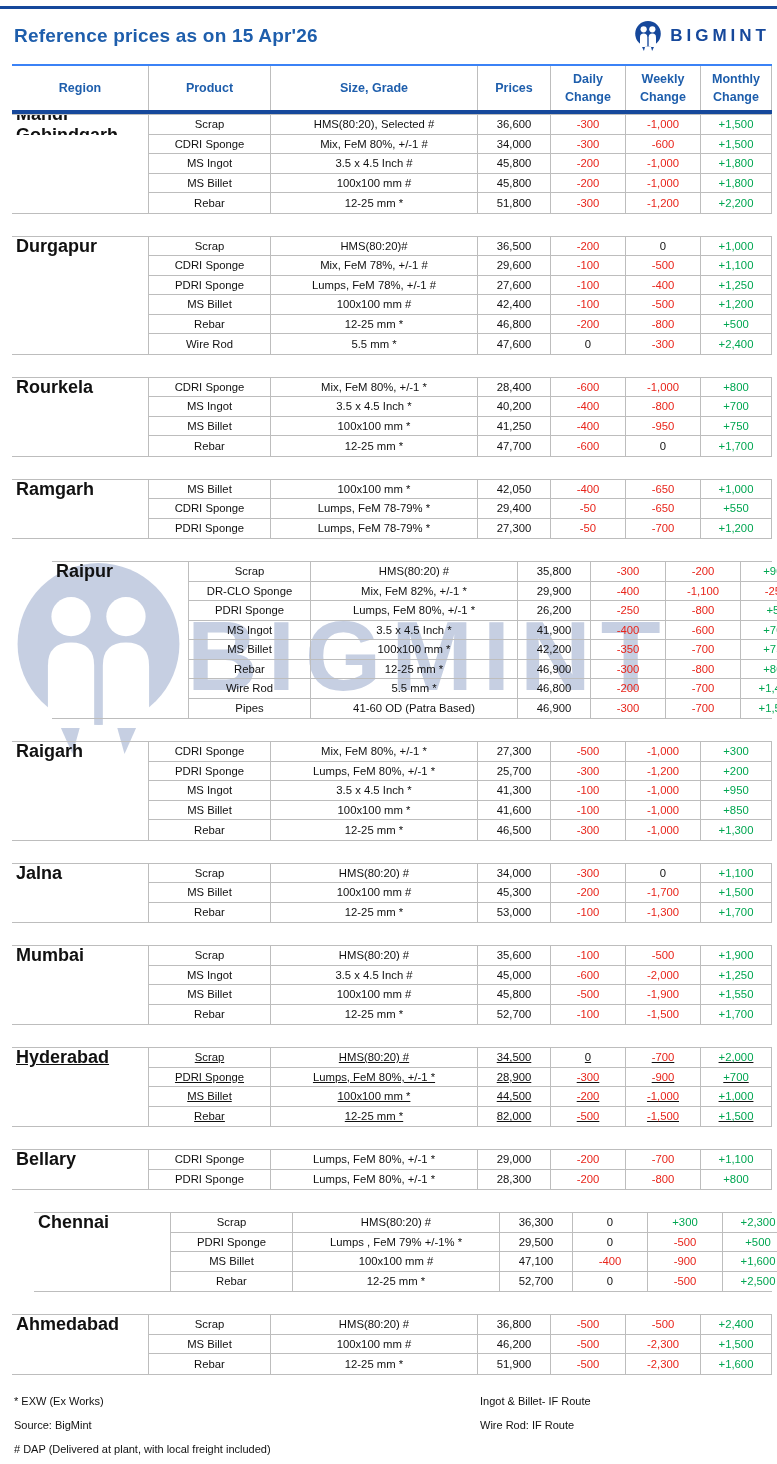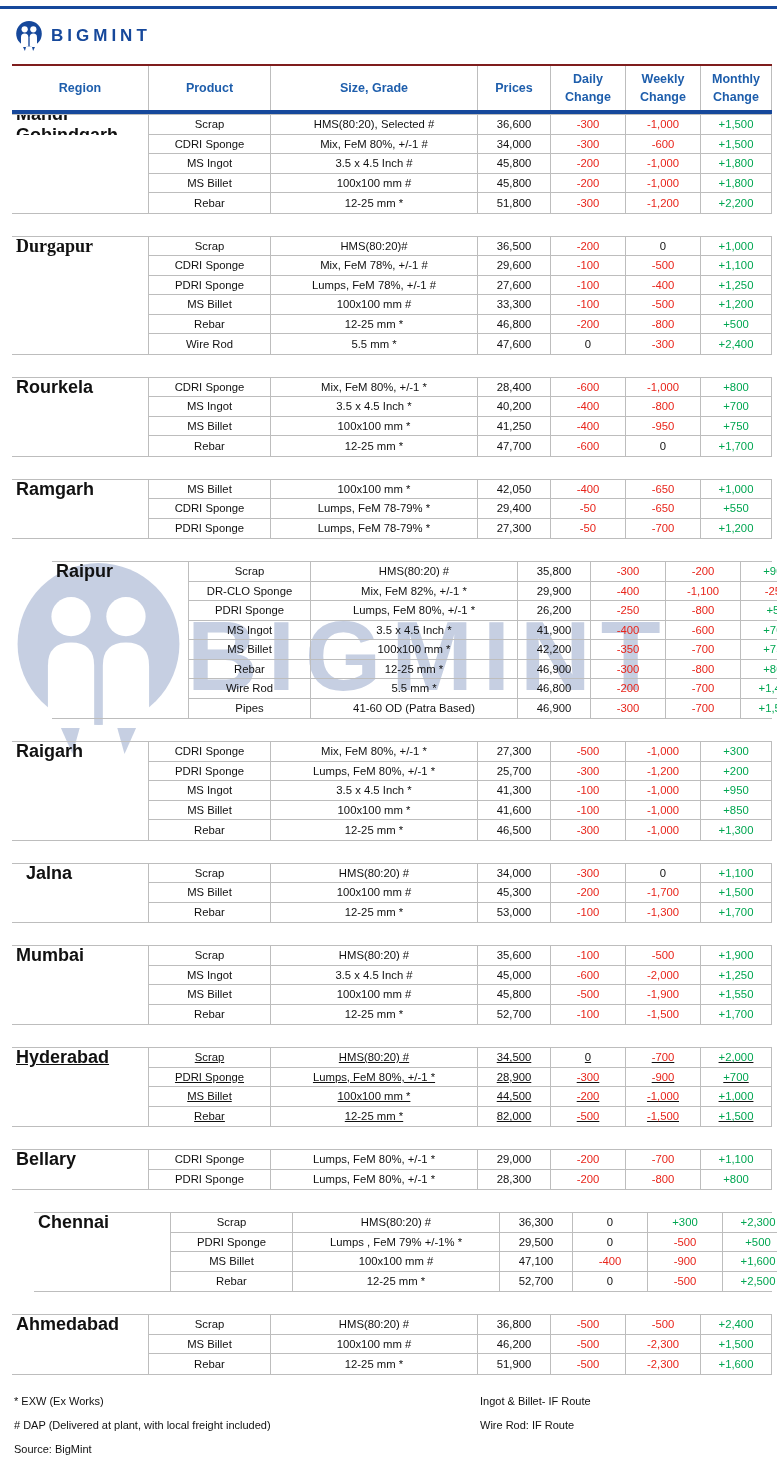--- a/index.html
+++ b/index.html
@@ -11,21 +11,21 @@
   *{box-sizing:border-box;margin:0;padding:0}
   body{width:777px;font-family:"Liberation Sans",sans-serif;background:#fff;color:#111;position:relative;overflow:hidden}
   .top-rule{height:3px;background:var(--navy);margin-top:6px}
   .container{padding:0 5px 0 12px;position:relative;z-index:1}
   .titlebar{display:flex;justify-content:space-between;align-items:center;padding:11px 2px 12px 2px}
   .page-title{color:var(--accent-blue);font-size:19px;font-weight:bold;letter-spacing:.2px}
   .brand{display:flex;align-items:center;gap:7px}
   .brand svg{width:30px;height:32px;color:var(--navy)}
   .brand-name{color:var(--navy);font-weight:bold;font-size:17px;letter-spacing:4px}
   
-  .thead{display:grid;grid-template-columns:var(--cols);border-top:2px solid #7f1d1d}
+  .thead{display:grid;grid-template-columns:var(--cols);border-top:2px solid #3b82f6}
   .th{display:flex;align-items:center;justify-content:center;text-align:center;color:var(--accent-blue);
       font-weight:bold;font-size:12.5px;line-height:1.45;height:44px;border-left:1px solid var(--border-gray);padding:2px}
   .th:first-child{border-left:none}
   .th:last-child{border-right:1px solid var(--border-gray)}
   .thick-rule{height:4px;background:var(--navy)}
   
   .section{display:grid;grid-template-columns:var(--cols);border-top:1px solid var(--border-gray);border-bottom:1px solid var(--border-gray)}
   .section + .section{margin-top:22px}
   .cell{display:flex;align-items:center;justify-content:center;font-size:11.3px;height:var(--rowh);
         border-left:1px solid var(--border-gray);border-bottom:1px solid var(--border-gray);white-space:nowrap;overflow:hidden}
@@ -65,20 +65,21 @@
       <use href="#bigmint-mark"></use>
     </svg>
   <div class="wm-text">BIGMINT</div>
 </div>
 
 <div class="top-rule"></div>
 
 <div class="container">
 
   <div class="titlebar">
+    <div class="page-title">Reference prices as on 15 Apr'26</div>
     <div class="brand">
       <svg>
           <use href="#bigmint-mark"></use>
         </svg>
       <span class="brand-name">BIGMINT</span>
     </div>
   </div>
 
   <div class="thead">
     <div class="th">Region</div>
@@ -119,42 +120,42 @@
         <div class="cell neg">-1,000</div>
         <div class="cell lastcol pos">+1,800</div>
         <div class="cell lastrow">Rebar</div>
         <div class="cell lastrow">12-25 mm *</div>
         <div class="cell lastrow">51,800</div>
         <div class="cell lastrow neg">-300</div>
         <div class="cell lastrow neg">-1,200</div>
         <div class="cell lastrow lastcol pos">+2,200</div>
       </div>
       <div class="section" style="grid-template-rows: repeat(6, var(--rowh));">
-        <div class="cell region" style="grid-row: 1 / span 6; font-family: Liberation Serif, serif;">Durgapur</div>
+        <div class="cell region" style="grid-row: 1 / span 6;">Durgapur</div>
         <div class="cell">Scrap</div>
         <div class="cell">HMS(80:20)#</div>
         <div class="cell">36,500</div>
         <div class="cell neg">-200</div>
         <div class="cell">0</div>
         <div class="cell lastcol pos">+1,000</div>
         <div class="cell">CDRI Sponge</div>
         <div class="cell">Mix, FeM 78%, +/-1 #</div>
         <div class="cell">29,600</div>
         <div class="cell neg">-100</div>
         <div class="cell neg">-500</div>
         <div class="cell lastcol pos">+1,100</div>
         <div class="cell">PDRI Sponge</div>
         <div class="cell">Lumps, FeM 78%, +/-1 #</div>
         <div class="cell">27,600</div>
         <div class="cell neg">-100</div>
         <div class="cell neg">-400</div>
         <div class="cell lastcol pos">+1,250</div>
         <div class="cell">MS Billet</div>
         <div class="cell">100x100 mm #</div>
-        <div class="cell">33,300</div>
+        <div class="cell">42,400</div>
         <div class="cell neg">-100</div>
         <div class="cell neg">-500</div>
         <div class="cell lastcol pos">+1,200</div>
         <div class="cell">Rebar</div>
         <div class="cell">12-25 mm *</div>
         <div class="cell">46,800</div>
         <div class="cell neg">-200</div>
         <div class="cell neg">-800</div>
         <div class="cell lastcol pos">+500</div>
         <div class="cell lastrow">Wire Rod</div>
@@ -290,21 +291,21 @@
         <div class="cell neg">-1,000</div>
         <div class="cell lastcol pos">+850</div>
         <div class="cell lastrow">Rebar</div>
         <div class="cell lastrow">12-25 mm *</div>
         <div class="cell lastrow">46,500</div>
         <div class="cell lastrow neg">-300</div>
         <div class="cell lastrow neg">-1,000</div>
         <div class="cell lastrow lastcol pos">+1,300</div>
       </div>
       <div class="section" style="grid-template-rows: repeat(3, var(--rowh));">
-        <div class="cell region" style="grid-row: 1 / span 3; margin-left: 10px;">Jalna</div>
+        <div class="cell region" style="grid-row: 1 / span 3;">Jalna</div>
         <div class="cell">Scrap</div>
         <div class="cell">HMS(80:20) #</div>
         <div class="cell">34,000</div>
         <div class="cell neg">-300</div>
         <div class="cell">0</div>
         <div class="cell lastcol pos">+1,100</div>
         <div class="cell">MS Billet</div>
         <div class="cell">100x100 mm #</div>
         <div class="cell">45,300</div>
         <div class="cell neg">-200</div>
@@ -432,22 +433,22 @@
         <div class="cell lastrow">51,900</div>
         <div class="cell lastrow neg">-500</div>
         <div class="cell lastrow neg">-2,300</div>
         <div class="cell lastrow lastcol pos">+1,600</div>
       </div>
     </div>
 
   <div class="footnotes">
     <div class="fn-left">
       <div class="fn-line">* EXW (Ex Works)</div>
+      <div class="fn-line">Source: BigMint</div>
       <div class="fn-line"># DAP (Delivered at plant, with local freight included)</div>
-      <div class="fn-line">Source: BigMint</div>
     </div>
     <div class="fn-right">
       <div class="fn-line">Ingot &amp; Billet- IF Route</div>
       <div class="fn-line">Wire Rod: IF Route</div>
     </div>
   </div>
 
 </div>
 
 </body></html>

